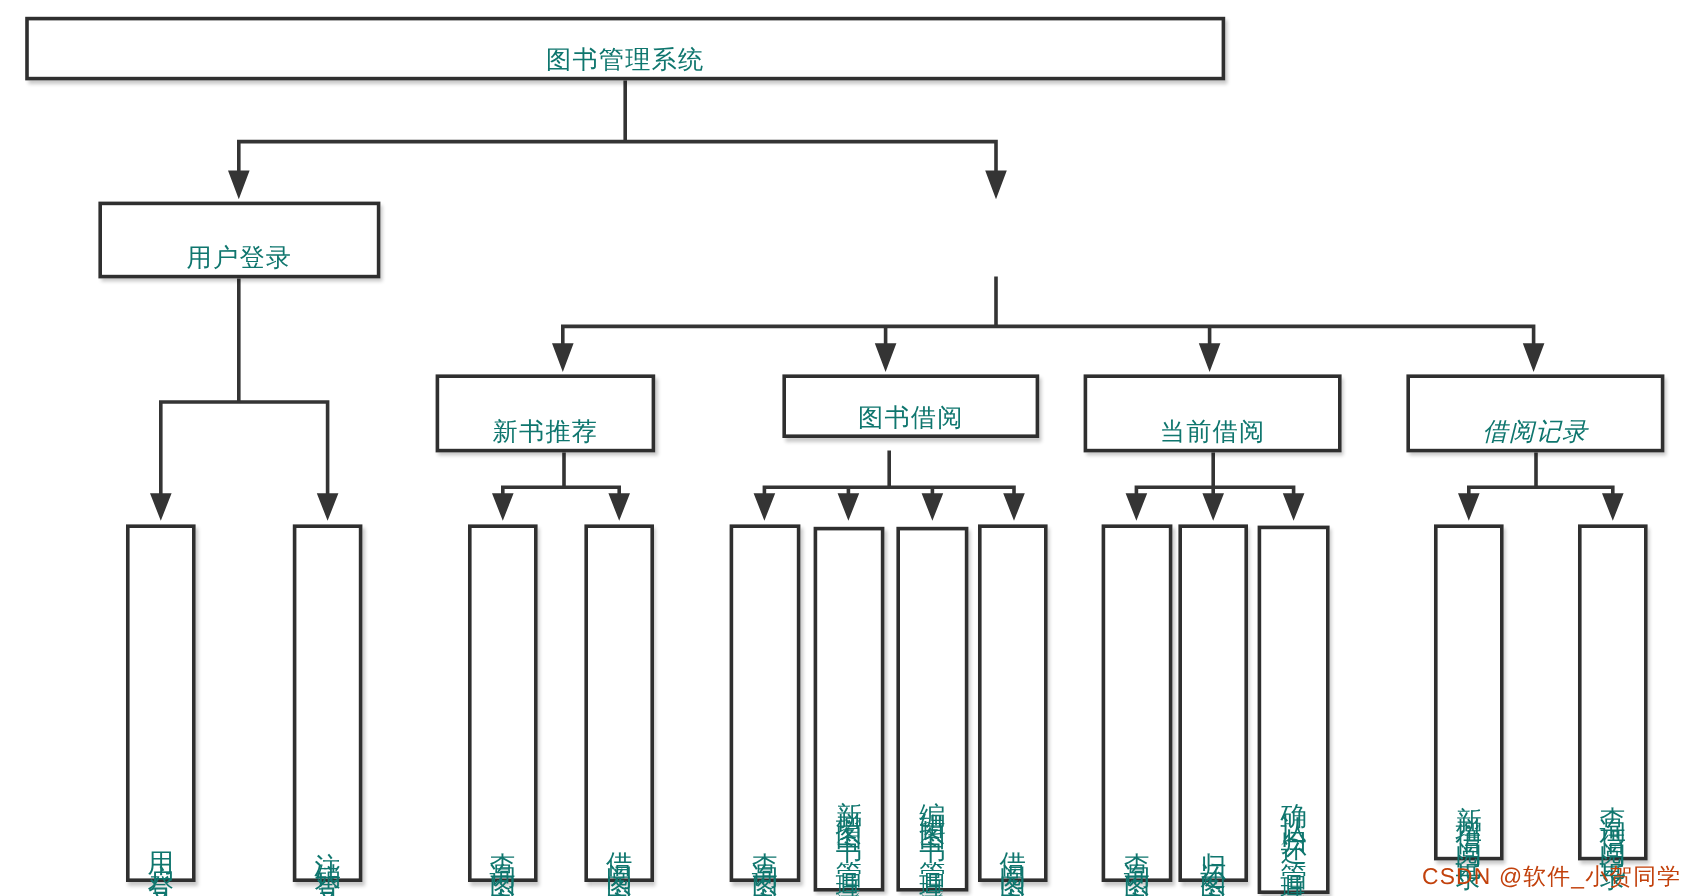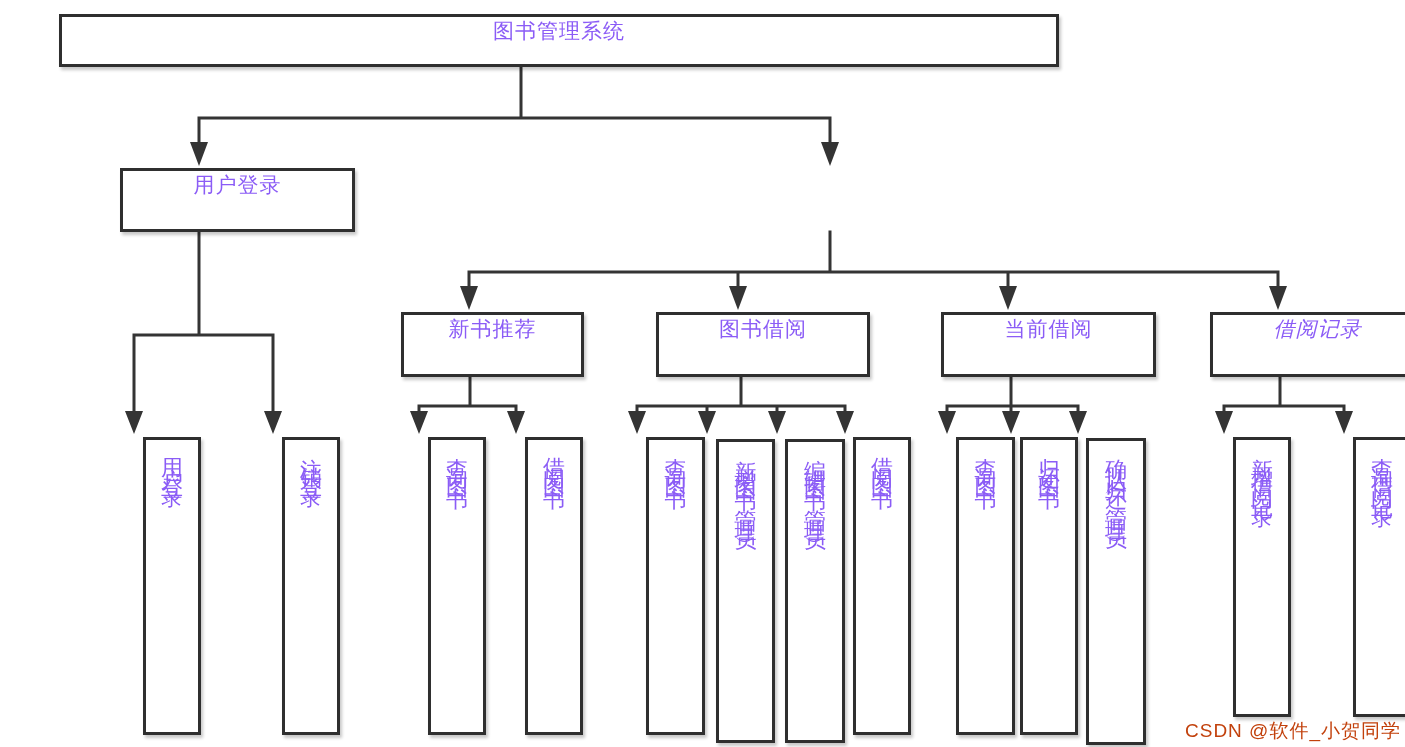--- a/index.html
+++ b/index.html
@@ -15,25 +15,24 @@
     position: absolute;
     left: 0; top: 0;
     width: 1405px; height: 747px;
   }
   .box {
     position: absolute;
     box-sizing: border-box;
     border: 3px solid #2f2f2f;
     background: #ffffff;
     display: flex;
-    align-items: flex-start;
+    align-items: flex-end;
     justify-content: center;
-    color: #8b5cf6;
+    color: #0f766e;
     box-shadow: 2px 3px 3px rgba(0,0,0,0.22);
-    margin-left: 38px;
   }
   .hbox { font-size: 21px; letter-spacing: 1px; }
   .vbox span {
     writing-mode: vertical-rl;
     text-orientation: mixed;
     font-size: 22px;
     line-height: 1;
     letter-spacing: 10px;
   }
   .watermark {
@@ -76,21 +75,21 @@
     <span>图书管理系统</span>
   </div>
 
   <div class="box hbox" style="left:82px; top:168px; width:235px; height:64px;">
     <span>用户登录</span>
   </div>
 
   <div class="box hbox" style="left:363px; top:312px; width:183px; height:65px;">
     <span>新书推荐</span>
   </div>
-  <div class="box hbox" style="left:618px; top:312px; width:214px; height:65px;">
+  <div class="box hbox" style="left:652px; top:312px; width:214px; height:53px;">
     <span>图书借阅</span>
   </div>
   <div class="box hbox" style="left:903px; top:312px; width:215px; height:65px;">
     <span>当前借阅</span>
   </div>
   <div class="box hbox" style="left:1172px; top:312px; width:215px; height:65px;font-style:italic;">
     <span>借阅记录</span>
   </div>
 
   <div class="box vbox" style="left:105px; top:437px; width:58px; height:298px;">

